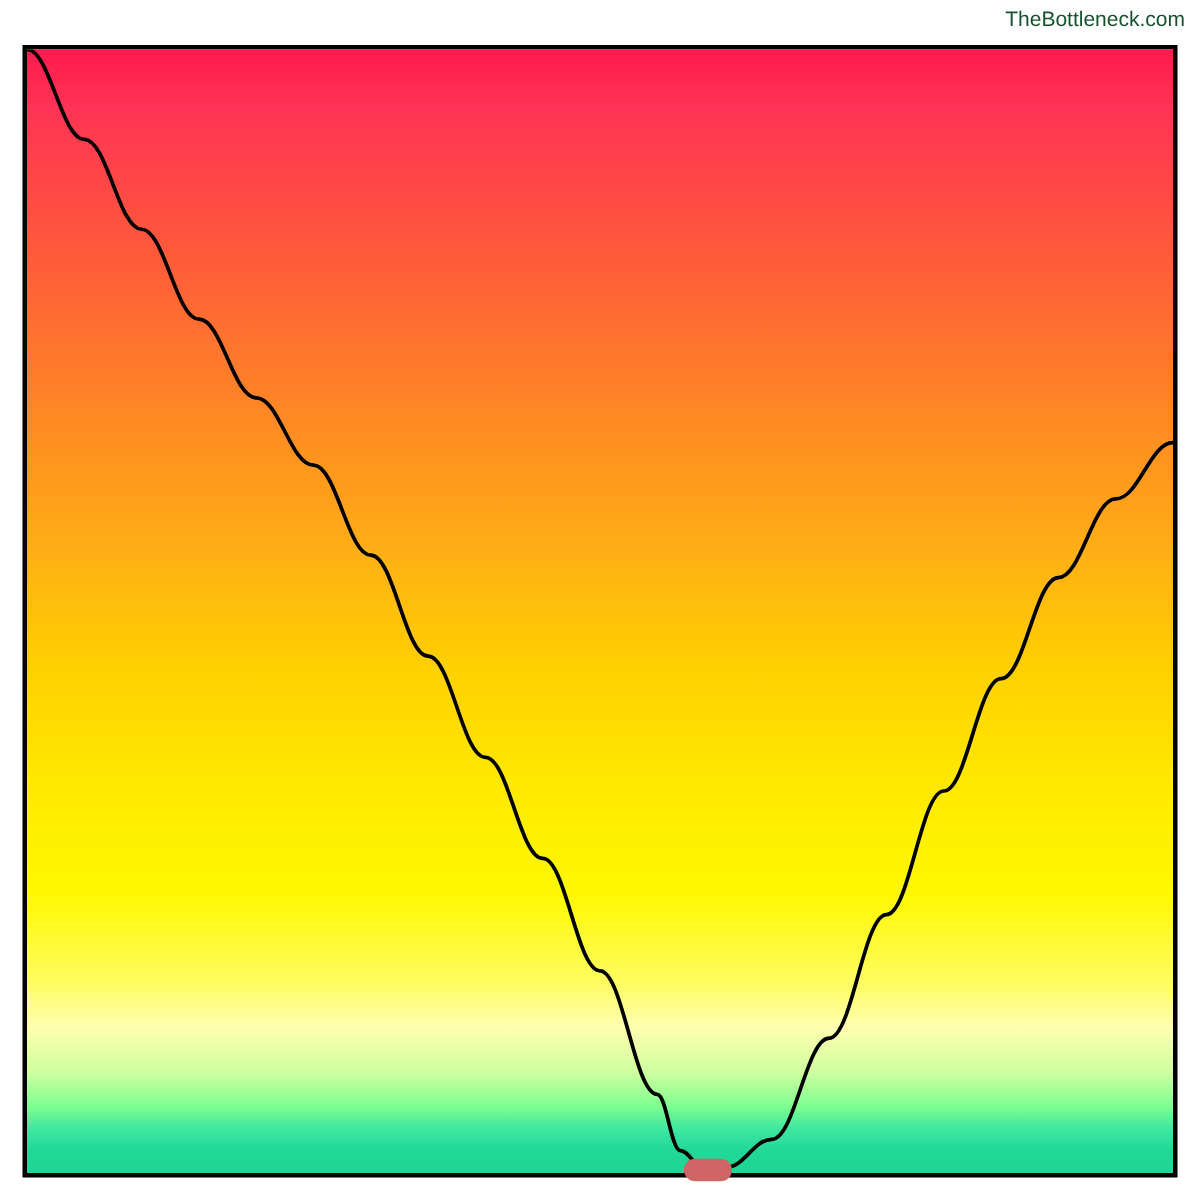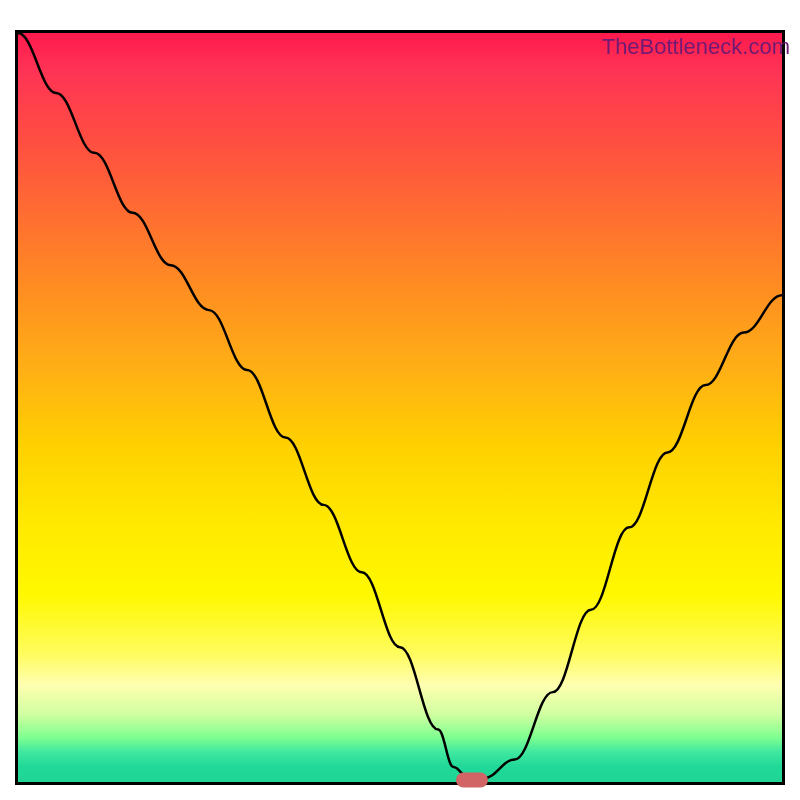--- a/index.html
+++ b/index.html
@@ -11,25 +11,24 @@
       width: 800px;
       height: 800px;
       background: #fff;
       position: relative;
       font-family: Arial, sans-serif;
     }
     .watermark {
       position: absolute;
       top: 4px;
       right: 10px;
-      font-size: 22px;
-      color: #701a75;
+      font-size: 14px;
+      color: #14532d;
       font-weight: normal;
       z-index: 10;
-      margin-top: 30px;
     }
     .chart-container {
       position: absolute;
       top: 30px;
       left: 15px;
       width: 770px;
       height: 755px;
       border: 3px solid #000;
       background: #fff;
     }

